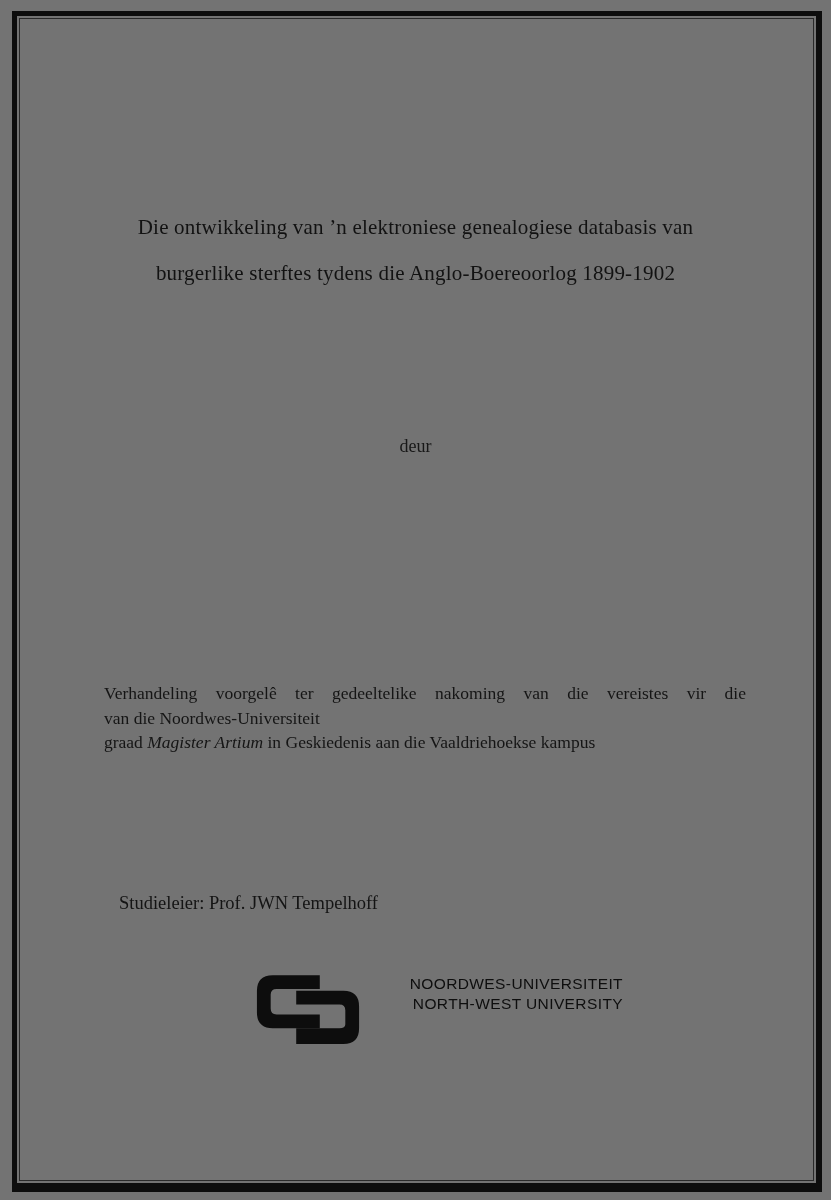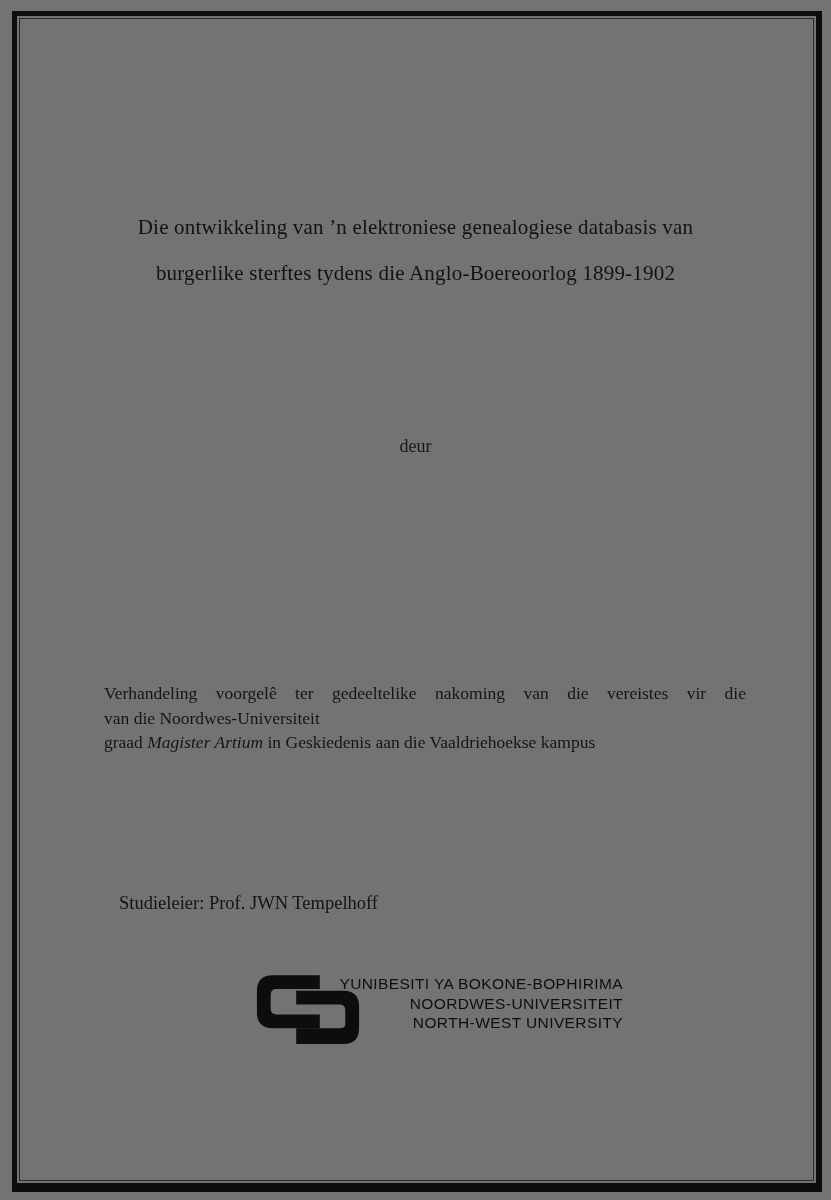--- a/index.html
+++ b/index.html
@@ -99,19 +99,18 @@
   <div class="supervisor-block">
     <div>Studieleier: Prof. JWN Tempelhoff</div>
   </div>
 
   <div class="logo">
     <svg class="logo-mark" viewBox="0 0 112 78" xmlns="http://www.w3.org/2000/svg" aria-hidden="true">
       <path fill="#0d0d0d" d="M 68 4 L 20 4 Q 4 4 4 20 L 4 42 Q 4 58 20 58 L 68 58 L 68 44 L 24 44 Q 18 44 18 38 L 18 24 Q 18 18 24 18 L 68 18 Z"></path>
       <path fill="#0d0d0d" d="M 44 74 L 92 74 Q 108 74 108 58 L 108 36 Q 108 20 92 20 L 44 20 L 44 34 L 88 34 Q 94 34 94 40 L 94 54 Q 94 58 88 58 L 44 58 Z"></path>
     </svg>
     <div class="logo-text">
-      <div>YUNIBESITI YA BOKONE-BOPHIRIMA</div>
       <div>NOORDWES-UNIVERSITEIT</div>
       <div>NORTH-WEST UNIVERSITY</div>
     </div>
   </div>
 
 </div>
 
 </body></html>

